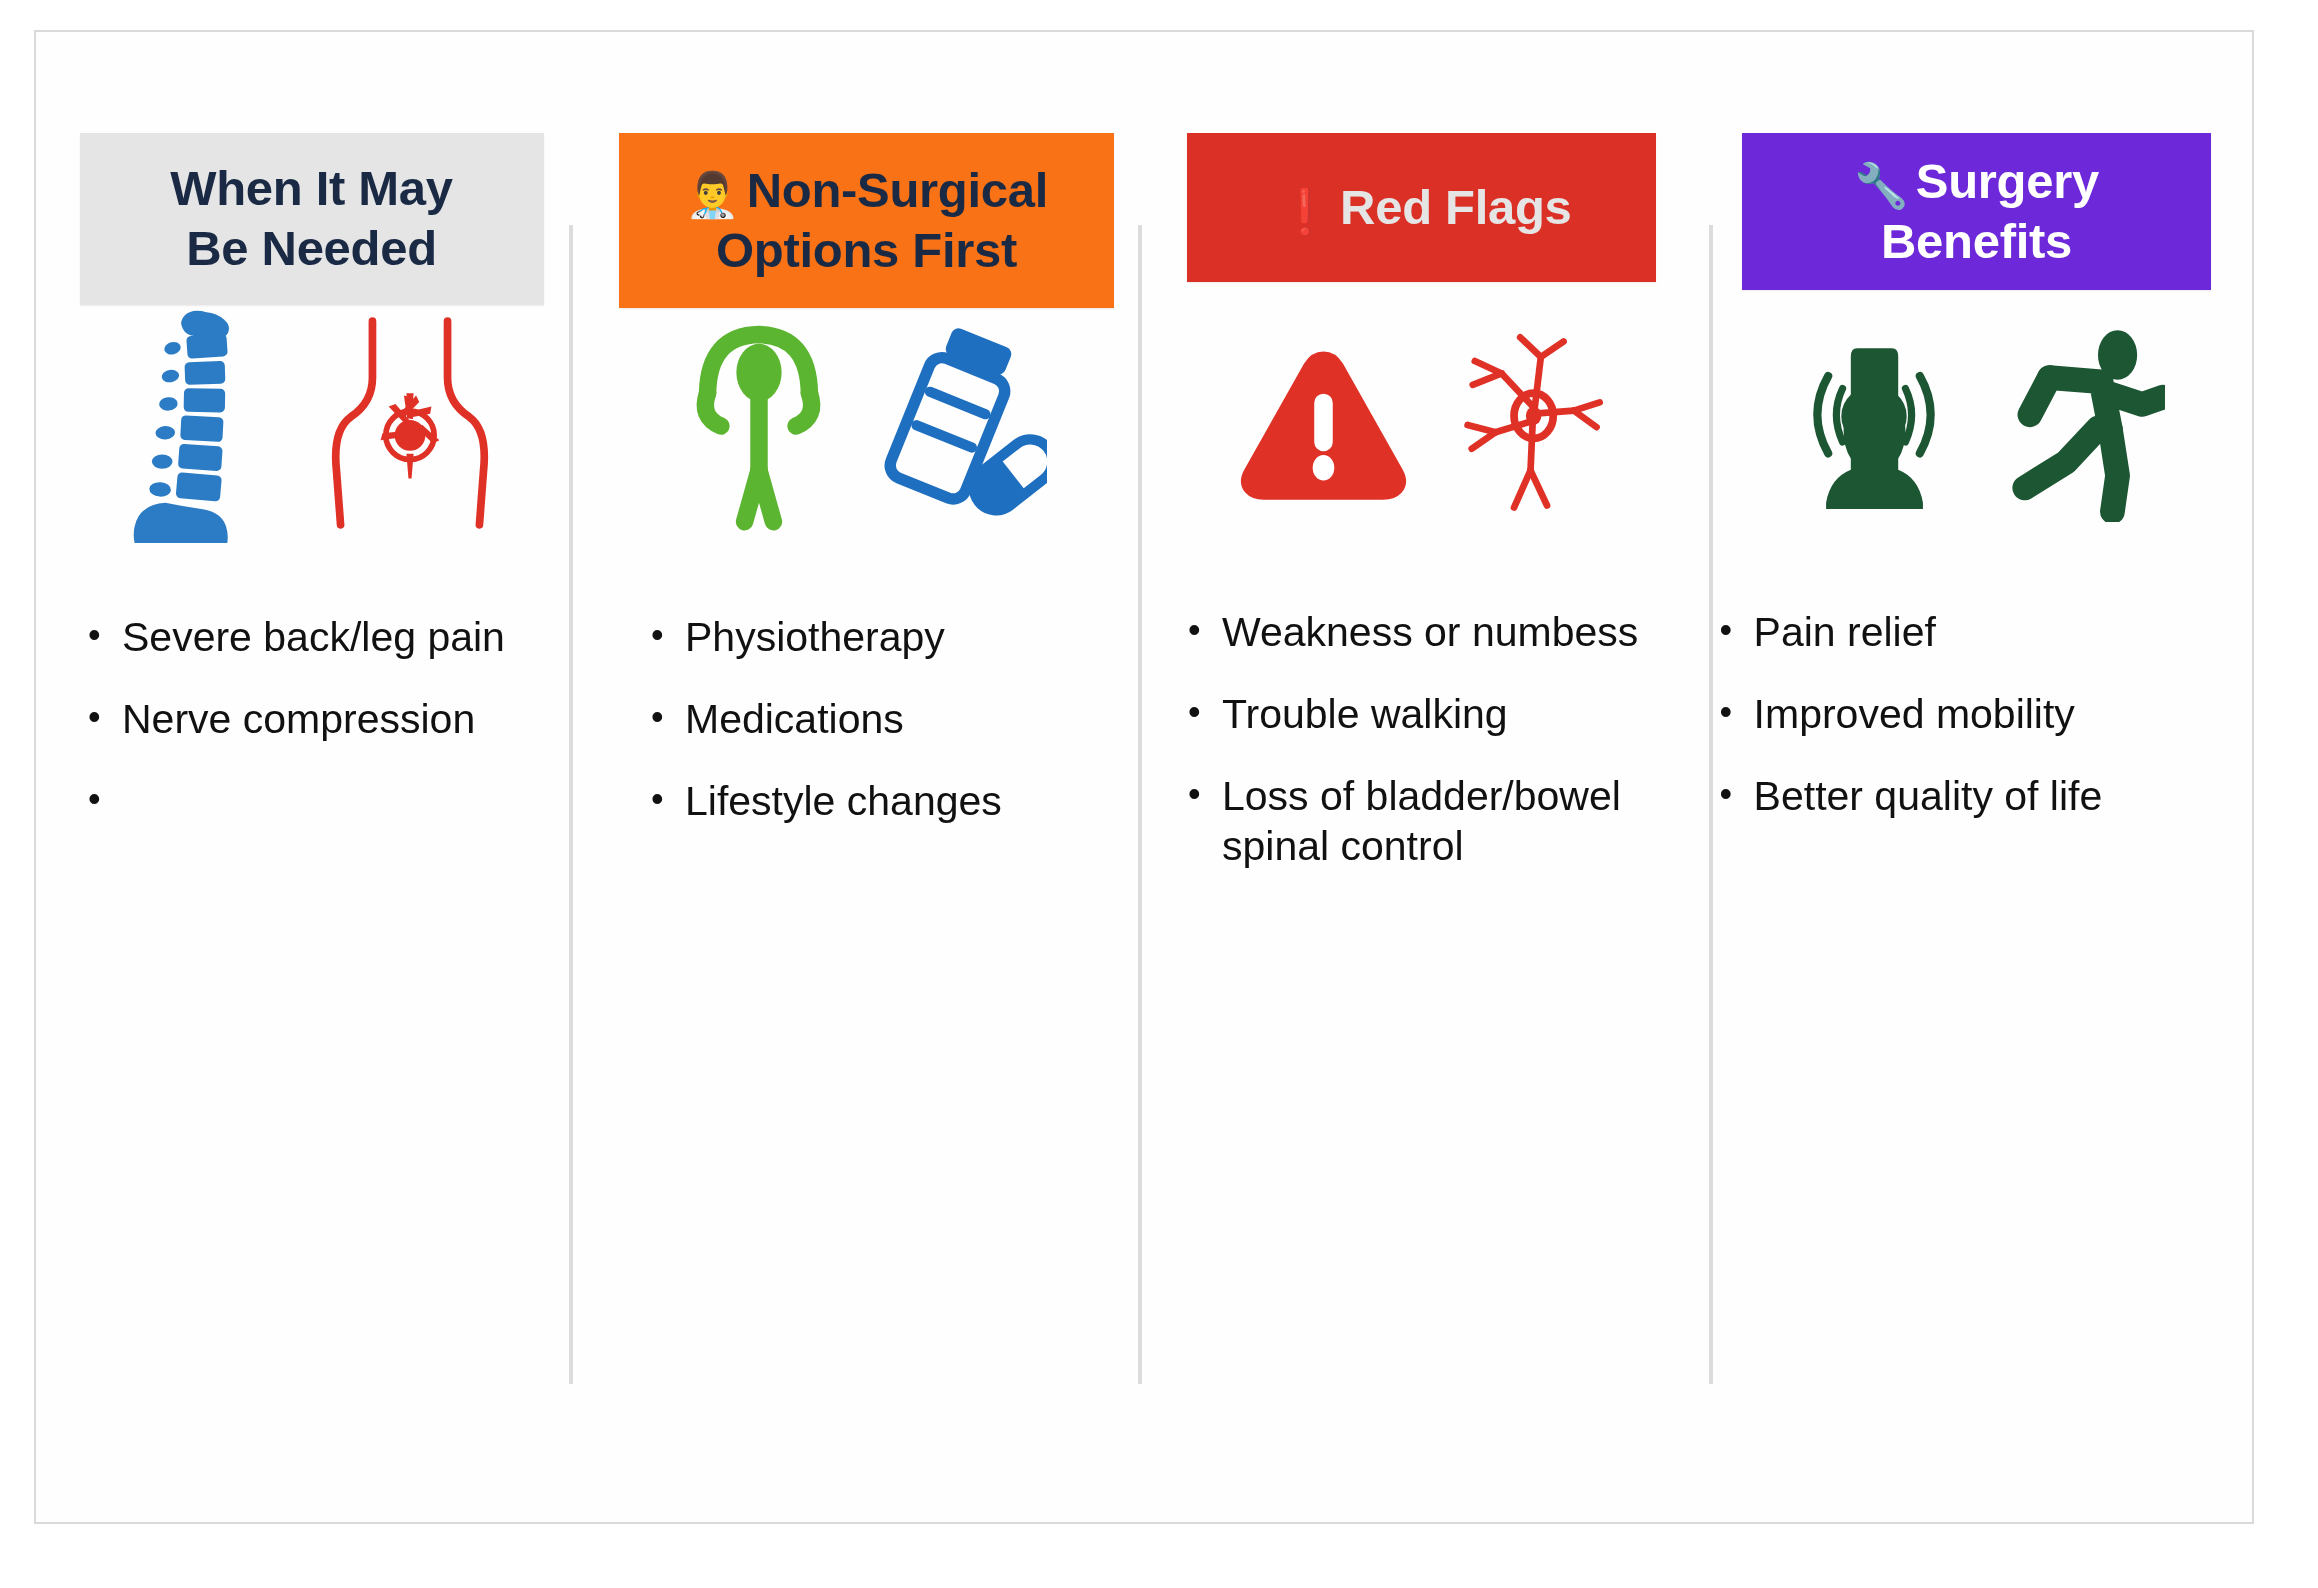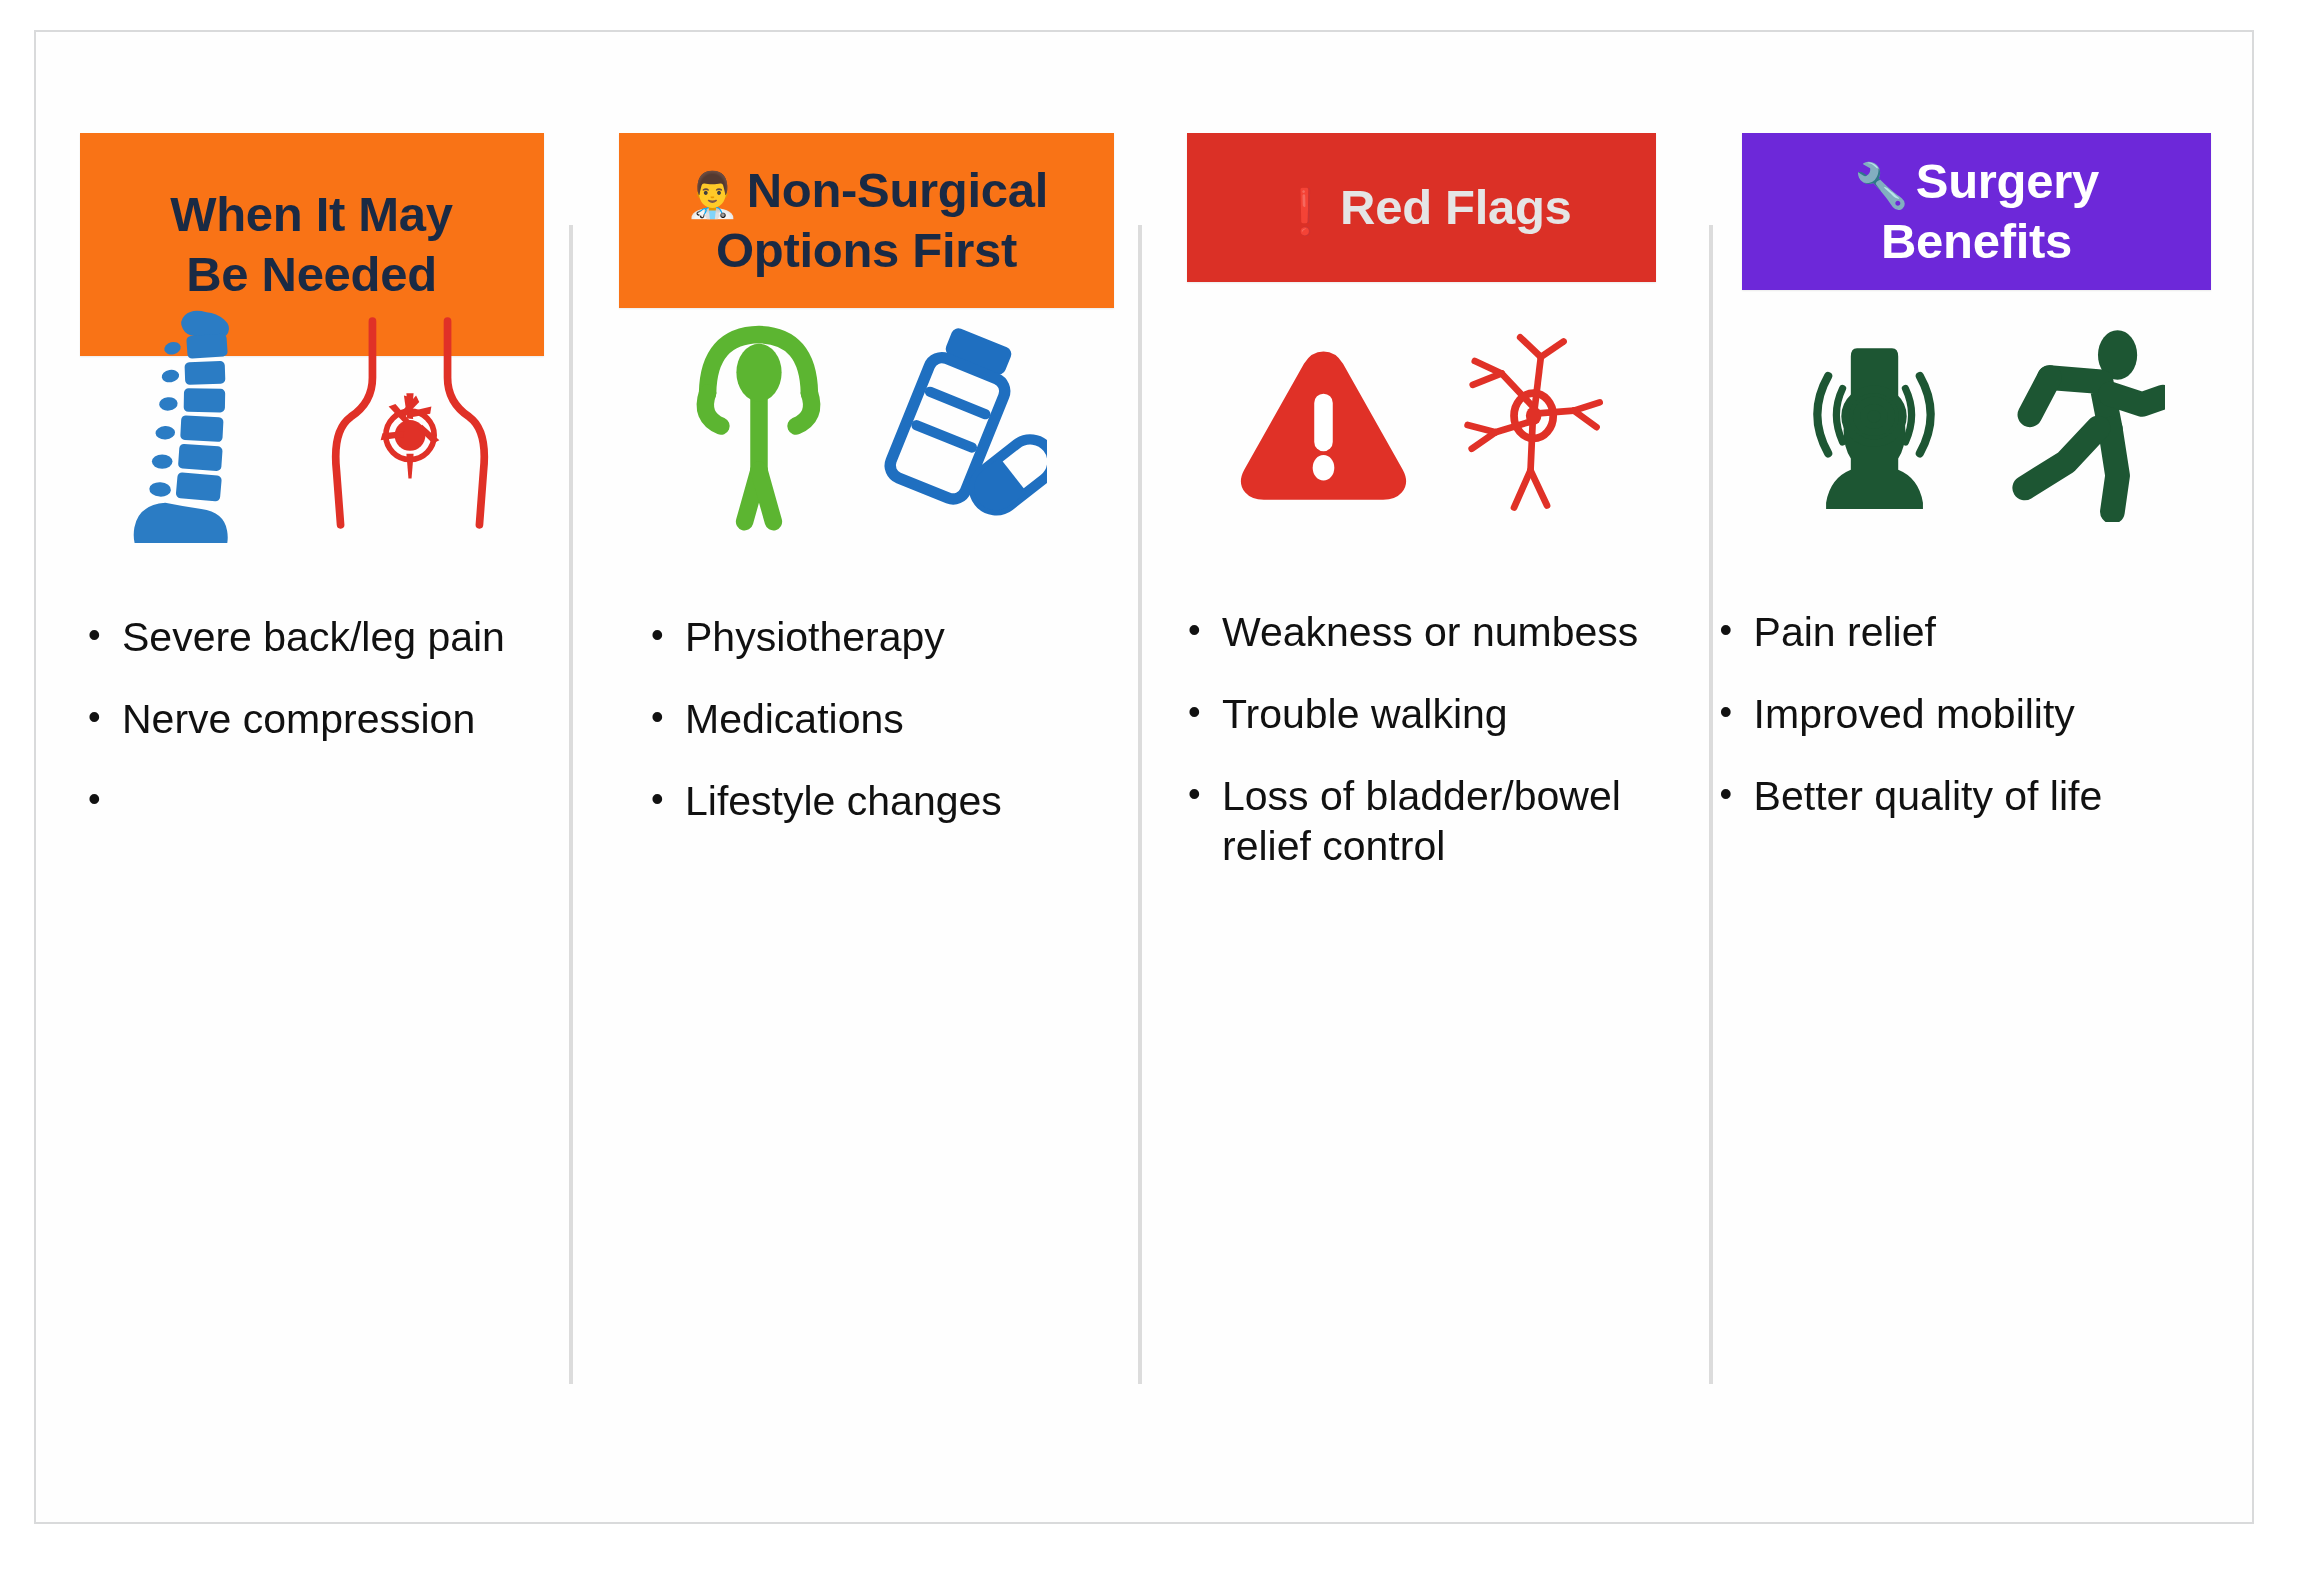--- a/index.html
+++ b/index.html
@@ -87,21 +87,21 @@
     line-height: 1.22;
     letter-spacing: -0.3px;
   }
   .head-emoji {
     font-size: 44px;
     line-height: 1;
     margin-right: 7.2px;
     vertical-align: -3.1px;
   }
 
-  .c1 .head-box { background: #f97316; width: 464px; height: 223px; }
+  .c1 .head-box { background: #e5e5e5; width: 464px; height: 172px; }
   .c1 .head-text { color: #1a2a44; }
 
   .c2 .head-box { background: #f97316; width: 495px; height: 175px; }
   .c2 .head-text { color: #1a2a44; }
 
   .c3 .head-box { background: #DB3026; width: 469px; height: 149px; }
   .c3 .head-text { color: #e5e5e5; margin-left: 7px; }
 
   .c4 .head-box { background: #6d28d9; width: 469px; height: 157px; }
   .c4 .head-text { color: #ffffff; }
@@ -336,21 +336,21 @@
           <span class="btext"><span>Weakness or numbess</span></span>
         </div>
         <div class="bullet">
           <span class="dot">•</span>
           <span class="btext"><span>Trouble walking</span></span>
         </div>
         <div class="bullet">
           <span class="dot">•</span>
           <span class="btext">
             <span>Loss of bladder/bowel</span>
-            <span class="l2" style="padding-left:0">relief control</span>
+            <span class="l2" style="padding-left:0">spinal control</span>
           </span>
         </div>
       </div>
     </div>
 
     <div class="col c4">
       <div class="head-wrap">
         <div class="head-box">
           <div class="head-text">
             <span class="head-emoji">🔧</span><span>Surgery</span><br>

